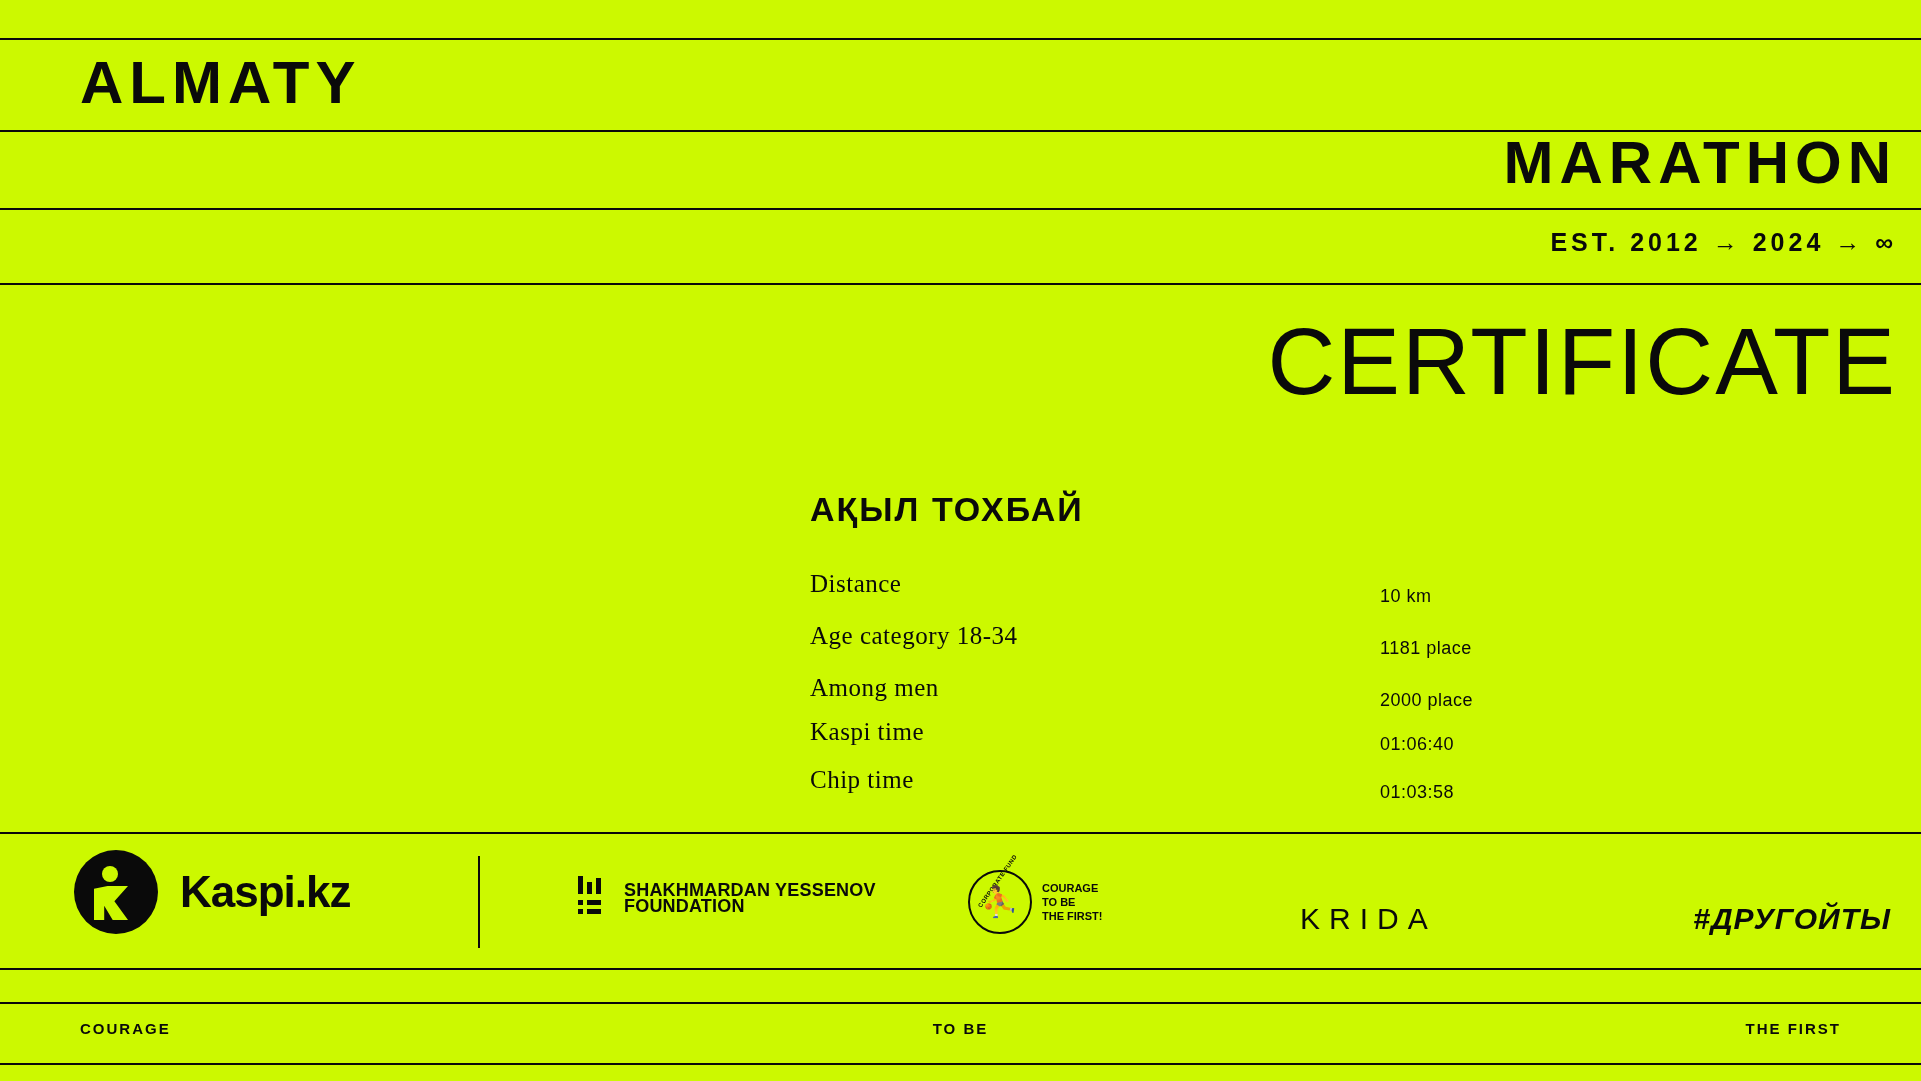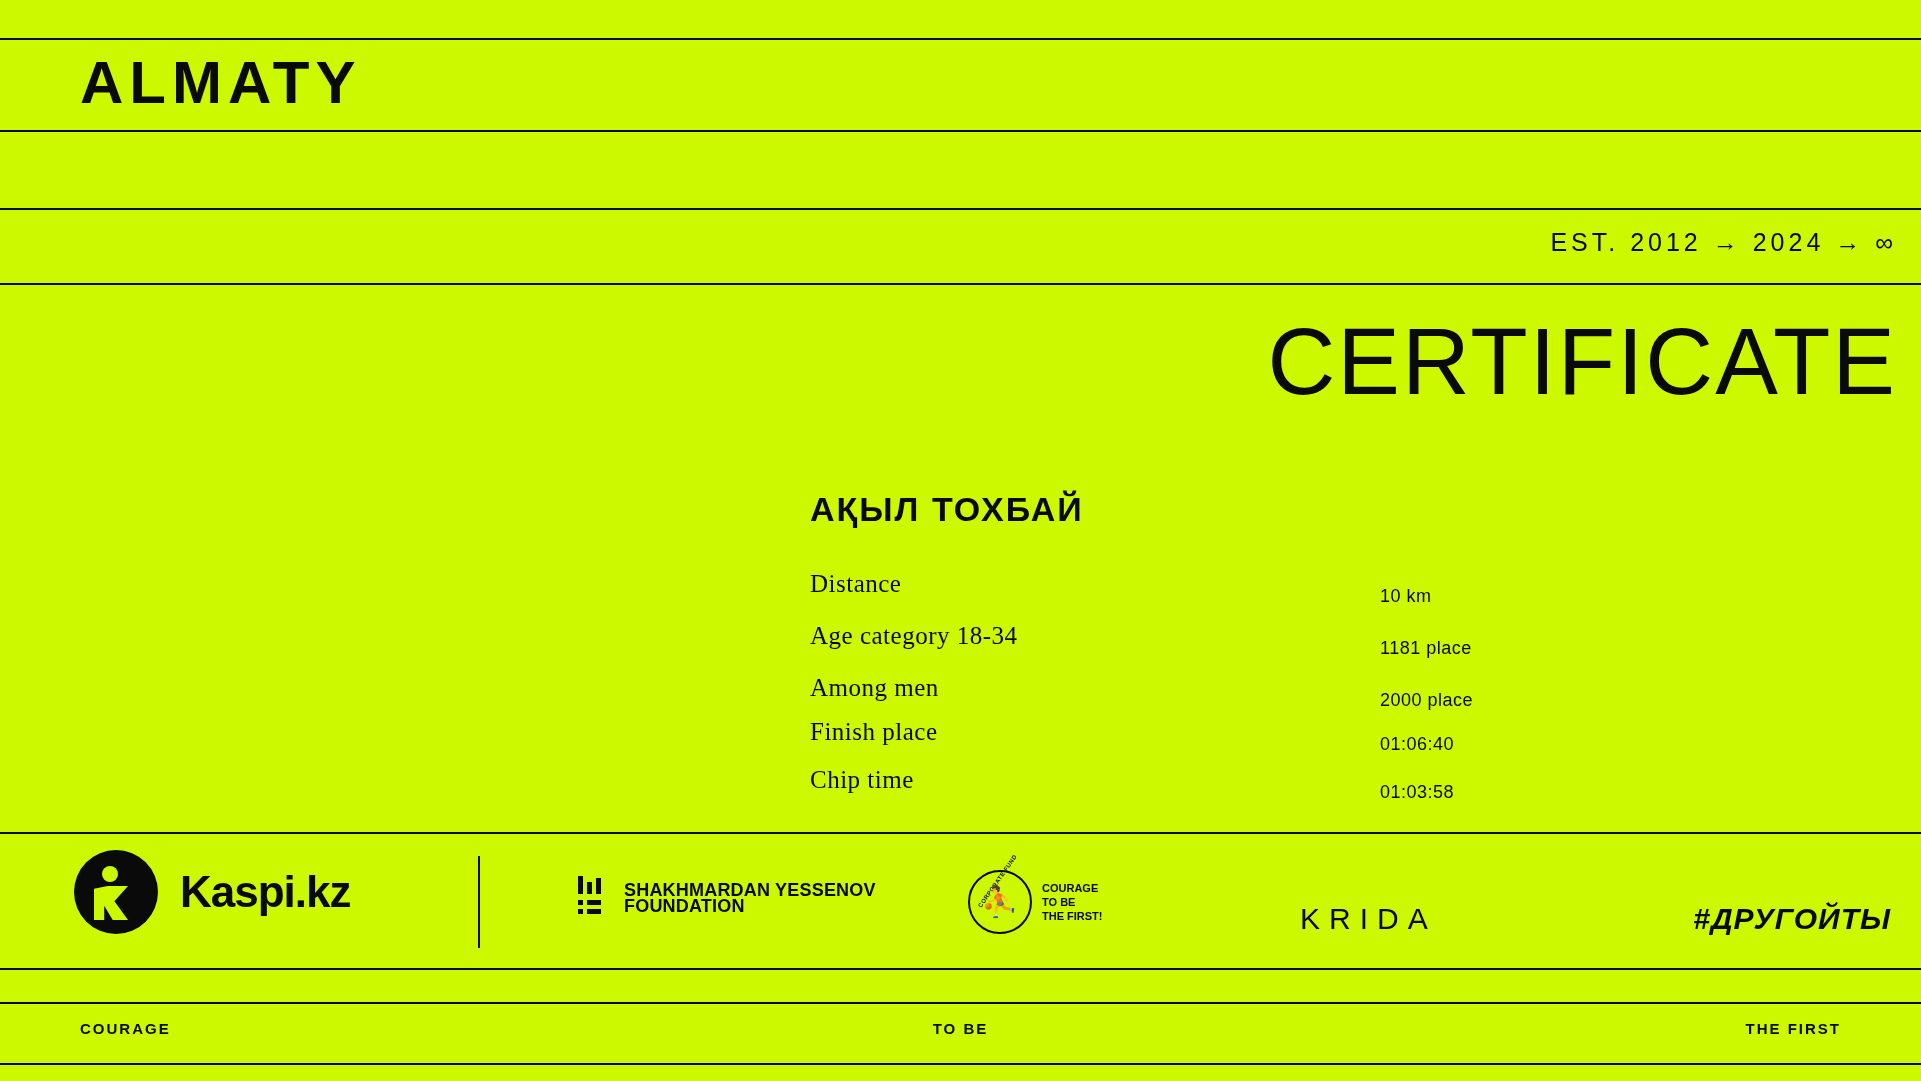--- a/index.html
+++ b/index.html
@@ -54,21 +54,21 @@
     font-weight: 700;
     letter-spacing: 6px;
     line-height: 70px;
     text-align: right;
   }
   .est {
     position: absolute;
     right: 24px;
     top: 228px;
     font-size: 25px;
-    font-weight: 400;
+    font-weight: 700;
     letter-spacing: 4px;
     text-align: right;
   }
 
   
   .cert-title {
     position: absolute;
     right: 24px;
     top: 312px;
     font-size: 94px;
@@ -282,41 +282,42 @@
 <body>
 
 <div class="cert">
 
   <div class="rule r1"></div>
   <div class="rule r2"></div>
   <div class="rule r3"></div>
   <div class="rule r4"></div>
 
   <div class="almaty">ALMATY</div>
+  <div class="marathon">MARATHON</div>
   <div class="est">EST. 2012 → 2024 → ∞</div>
 
   <div class="cert-title">CERTIFICATE</div>
 
   <div class="athlete-name">АҚЫЛ ТОХБАЙ</div>
 
   <div class="results">
     <div class="res-row">
       <span class="res-label">Distance</span>
       <span class="res-value">10 km</span>
     </div>
     <div class="res-row">
       <span class="res-label">Age category 18-34</span>
       <span class="res-value">1181 place</span>
     </div>
     <div class="res-row" style="height:44px">
       <span class="res-label">Among men</span>
       <span class="res-value">2000 place</span>
     </div>
     <div class="res-row" style="height:48px">
-      <span class="res-label">Finish place</span>
+      <span class="res-label">Kaspi time</span>
       <span class="res-value">01:06:40</span>
     </div>
     <div class="res-row">
       <span class="res-label">Chip time</span>
       <span class="res-value">01:03:58</span>
     </div>
   </div>
 
   <div class="band-line band-top"></div>
 

